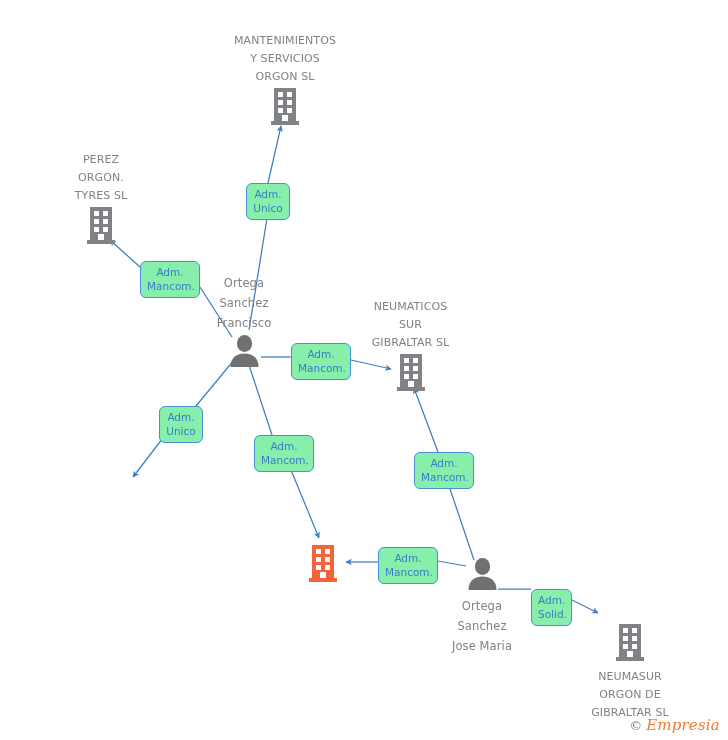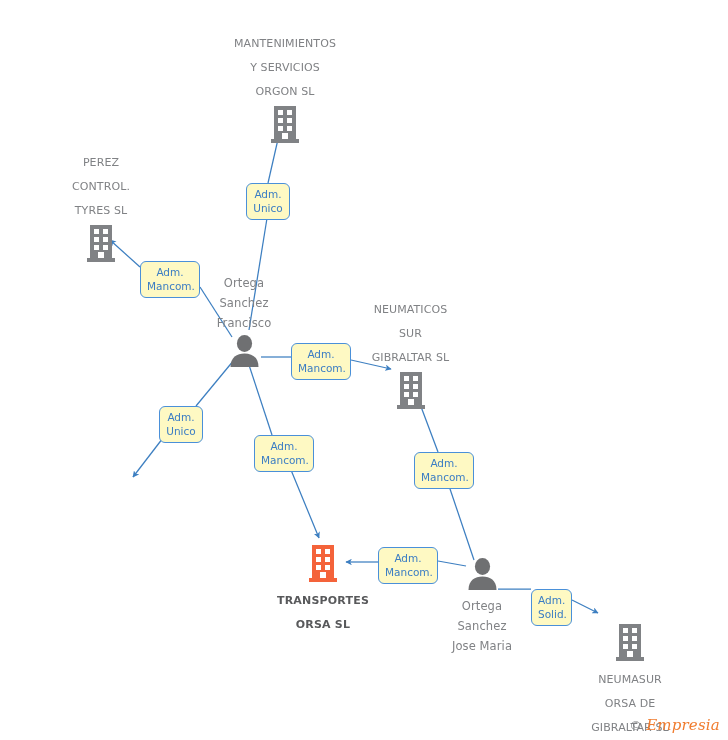--- a/index.html
+++ b/index.html
@@ -13,40 +13,40 @@
   }
   #graph{position:absolute;left:0;top:0;width:728px;height:740px;}
   .edge-layer{position:absolute;left:0;top:0;width:728px;height:740px;pointer-events:none;}
 
   
   .node{position:absolute;text-align:center;}
   .node .icon{display:block;margin:0 auto;}
   .node .label{
     display:block;
     font-size:11px;
-    line-height:24px;
+    line-height:18px;
     color:#808285;
     letter-spacing:0.1px;
     white-space:pre-line;
   }
   .node.focus .label{
     color:#58595b;
     font-weight:bold;
     letter-spacing:0.2px;
   }
   .node .label.above{margin-bottom:2px;}
   .node .label.below{margin-top:2px;}
 
   
   .node.person .label{font-size:11.5px;line-height:20px;}
 
   
   .badge{
     position:absolute;
-    background:#fef9c3;
+    background:#86efac;
     border:1.4px solid #4a90d9;
     border-radius:6px;
     color:#3b7dc4;
     font-size:10.5px;
     line-height:14px;
     text-align:center;
     padding:3px 6px 4px 6px;
     white-space:pre-line;
     box-sizing:border-box;
     box-shadow:0 0 0 0 rgba(0,0,0,0);
@@ -129,21 +129,21 @@
           <rect x="9" y="20" width="5" height="5"></rect>
             <rect x="18" y="20" width="5" height="5"></rect>
           <rect x="13" y="27" width="6" height="6"></rect>
         </g>
       </svg>
     </span>
   </div>
 
   <div class="node company" style="left:41px;top:151px;width:120px;">
     <span class="label above">PEREZ
-CONTROL.
+ORGON.
 TYRES  SL</span>
     <span class="icon">
       <svg width="32" height="38" viewBox="0 0 32 38" xmlns="http://www.w3.org/2000/svg">
         <rect x="5" y="0" width="22" height="33" fill="#808285"></rect>
         <rect x="2" y="33" width="28" height="4" fill="#808285"></rect>
         <g fill="#ffffff">
           <rect x="9" y="4" width="5" height="5"></rect>
             <rect x="18" y="4" width="5" height="5"></rect>
           <rect x="9" y="12" width="5" height="5"></rect>
             <rect x="18" y="12" width="5" height="5"></rect>
@@ -198,22 +198,20 @@
           <rect x="9" y="4" width="5" height="5"></rect>
             <rect x="18" y="4" width="5" height="5"></rect>
           <rect x="9" y="12" width="5" height="5"></rect>
             <rect x="18" y="12" width="5" height="5"></rect>
           <rect x="9" y="20" width="5" height="5"></rect>
             <rect x="18" y="20" width="5" height="5"></rect>
           <rect x="13" y="27" width="6" height="6"></rect>
         </g>
       </svg>
     </span>
-    <span class="label below">TRANSPORTES
-ORSA SL</span>
   </div>
 
   <div class="node person" style="left:427px;top:558px;width:110px;">
     <span class="icon">
       <svg width="33" height="32" viewBox="0 0 33 32" xmlns="http://www.w3.org/2000/svg">
         <ellipse cx="16.5" cy="8.5" rx="7.6" ry="8.4" fill="#6f7072"></ellipse>
         <path d="M2.5 32 C2.5 22.2 9 18.5 16.5 18.5 C24 18.5 30.5 22.2 30.5 32 Z" fill="#6f7072"></path>
       </svg>
     </span>
     <span class="label below">Ortega
@@ -231,21 +229,21 @@
             <rect x="18" y="4" width="5" height="5"></rect>
           <rect x="9" y="12" width="5" height="5"></rect>
             <rect x="18" y="12" width="5" height="5"></rect>
           <rect x="9" y="20" width="5" height="5"></rect>
             <rect x="18" y="20" width="5" height="5"></rect>
           <rect x="13" y="27" width="6" height="6"></rect>
         </g>
       </svg>
     </span>
     <span class="label below">NEUMASUR
-ORSA DE
+ORGON DE
 GIBRALTAR SL</span>
   </div>
 
   <div class="badge" style="left:246px;top:183px;width:44px;">Adm.
 Unico</div>
 
   <div class="badge" style="left:140px;top:261px;width:60px;">Adm.
 Mancom.</div>
 
   <div class="badge" style="left:291px;top:343px;width:60px;">Adm.

